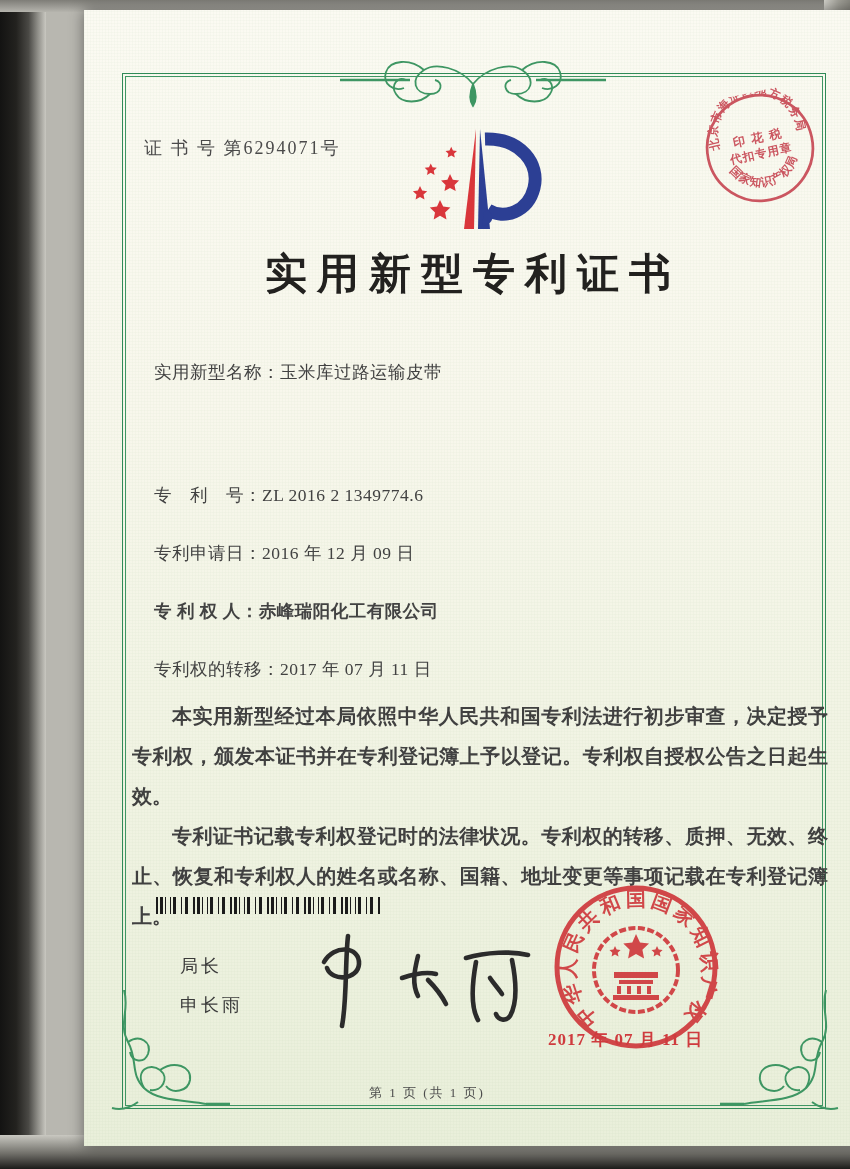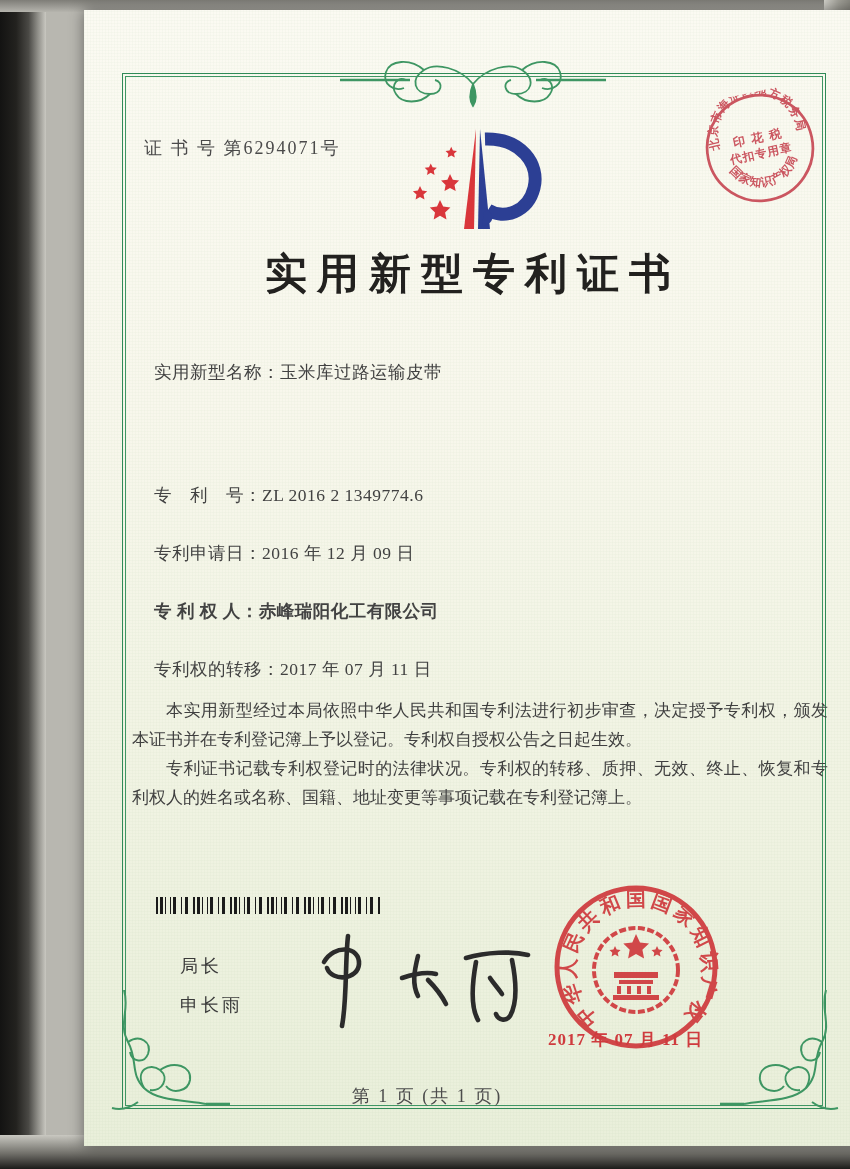--- a/index.html
+++ b/index.html
@@ -24,36 +24,36 @@
   
   .frame{position:absolute;left:38px;top:63px;width:702px;height:1034px;
     border:1px solid #2f8a57;}
   .frame::after{content:"";position:absolute;inset:2px;border:1px solid #3e9663;}
   .orn{position:absolute;pointer-events:none;}
   .txt{position:absolute;color:#3c3c3c;}
   .certno{left:60px;top:126px;font-size:18px;letter-spacing:2px;color:#4a4a4a;}
   .title{left:38px;top:236px;width:702px;text-align:center;font-size:42px;font-weight:bold;
          letter-spacing:10px;color:#22211f;font-family:"Liberation Serif","DejaVu Serif",serif;}
   .field{left:70px;font-size:17.5px;color:#424242;letter-spacing:.5px;white-space:pre;}
-  .paras{left:48px;top:686px;width:696px;font-size:17px;line-height:29px;color:#404040;
-         text-align:justify;}
+  .paras{left:48px;top:686px;width:696px;font-size:20px;line-height:40px;color:#404040;
+         text-align:justify;font-weight:bold;}
   .paras p{margin:0;text-indent:2em;}
   .barcode{position:absolute;left:72px;top:887px;width:224px;height:17px;
     background-image:
       repeating-linear-gradient(90deg,#1b1b1b 0 2px,transparent 2px 4px,#1b1b1b 4px 7px,
         transparent 7px 9px,#1b1b1b 9px 10px,transparent 10px 14px,#1b1b1b 14px 15px,
         transparent 15px 17px,#1b1b1b 17px 20px,transparent 20px 25px,#1b1b1b 25px 26px,
         transparent 26px 29px,#1b1b1b 29px 32px,transparent 32px 37px);}
   .signer-title{left:96px;top:944px;font-size:18px;letter-spacing:3px;color:#3a3a3a;}
   .signer-name{left:96px;top:983px;font-size:18px;letter-spacing:3px;color:#3a3a3a;}
   .sig{position:absolute;left:206px;top:912px;}
   .seal{position:absolute;left:467px;top:872px;width:170px;height:170px;opacity:.93;}
   .seal-date{left:464px;top:1018px;font-size:17px;color:#cf3b3e;letter-spacing:1px;
              font-weight:bold;white-space:pre;}
-  .footer{left:38px;top:1074px;width:610px;text-align:center;font-size:18px;
+  .footer{left:38px;top:1074px;width:610px;text-align:center;font-size:13px;
           letter-spacing:2px;color:#4c4c4c;}
   .tax-stamp{position:absolute;left:620px;top:82px;width:112px;height:112px;
              transform:rotate(-12deg);opacity:.88;}
   .logo{position:absolute;left:300px;top:116px;}
 </style>
 </head>
 <body>
 
 <div class="photo">
   <div class="edge-left"></div>

